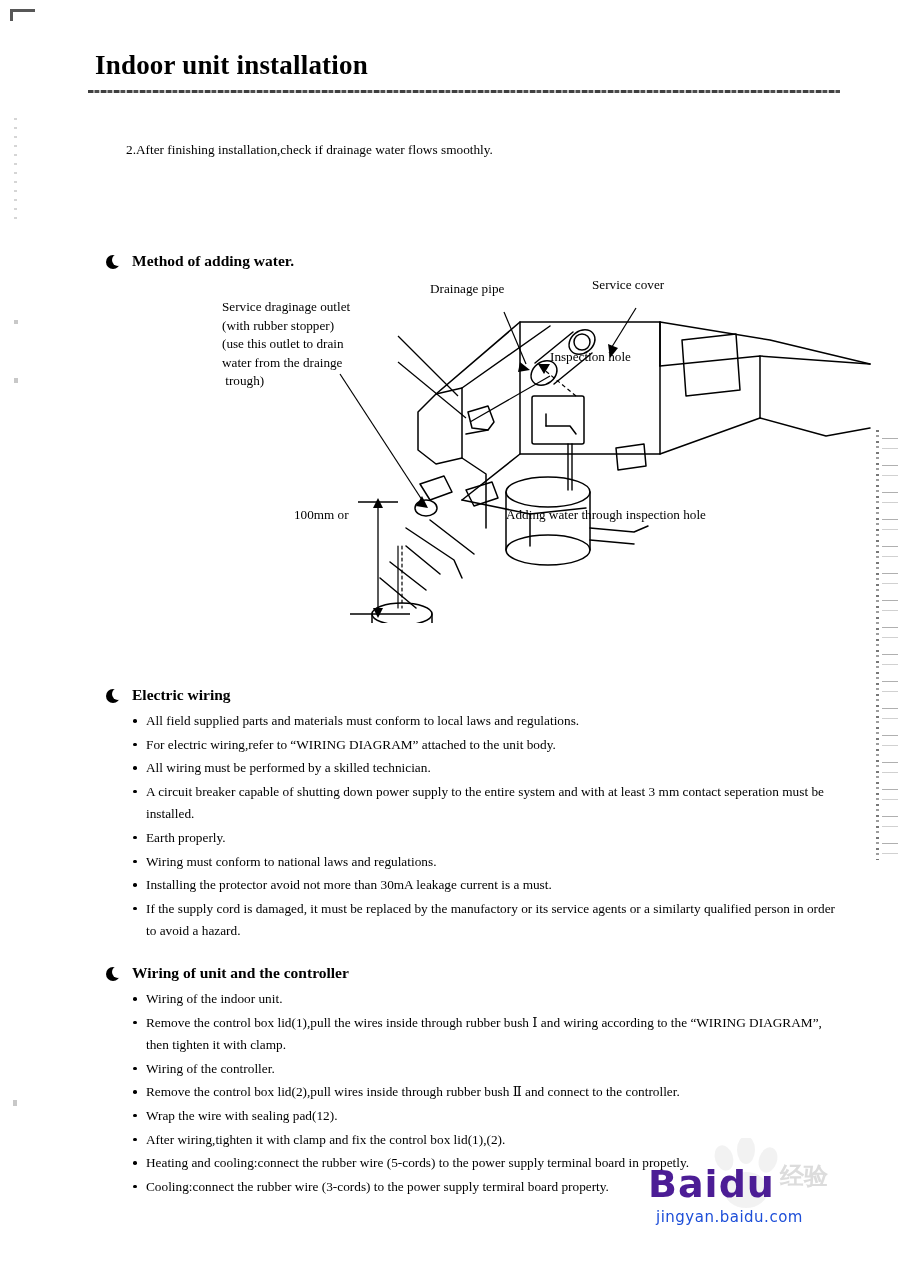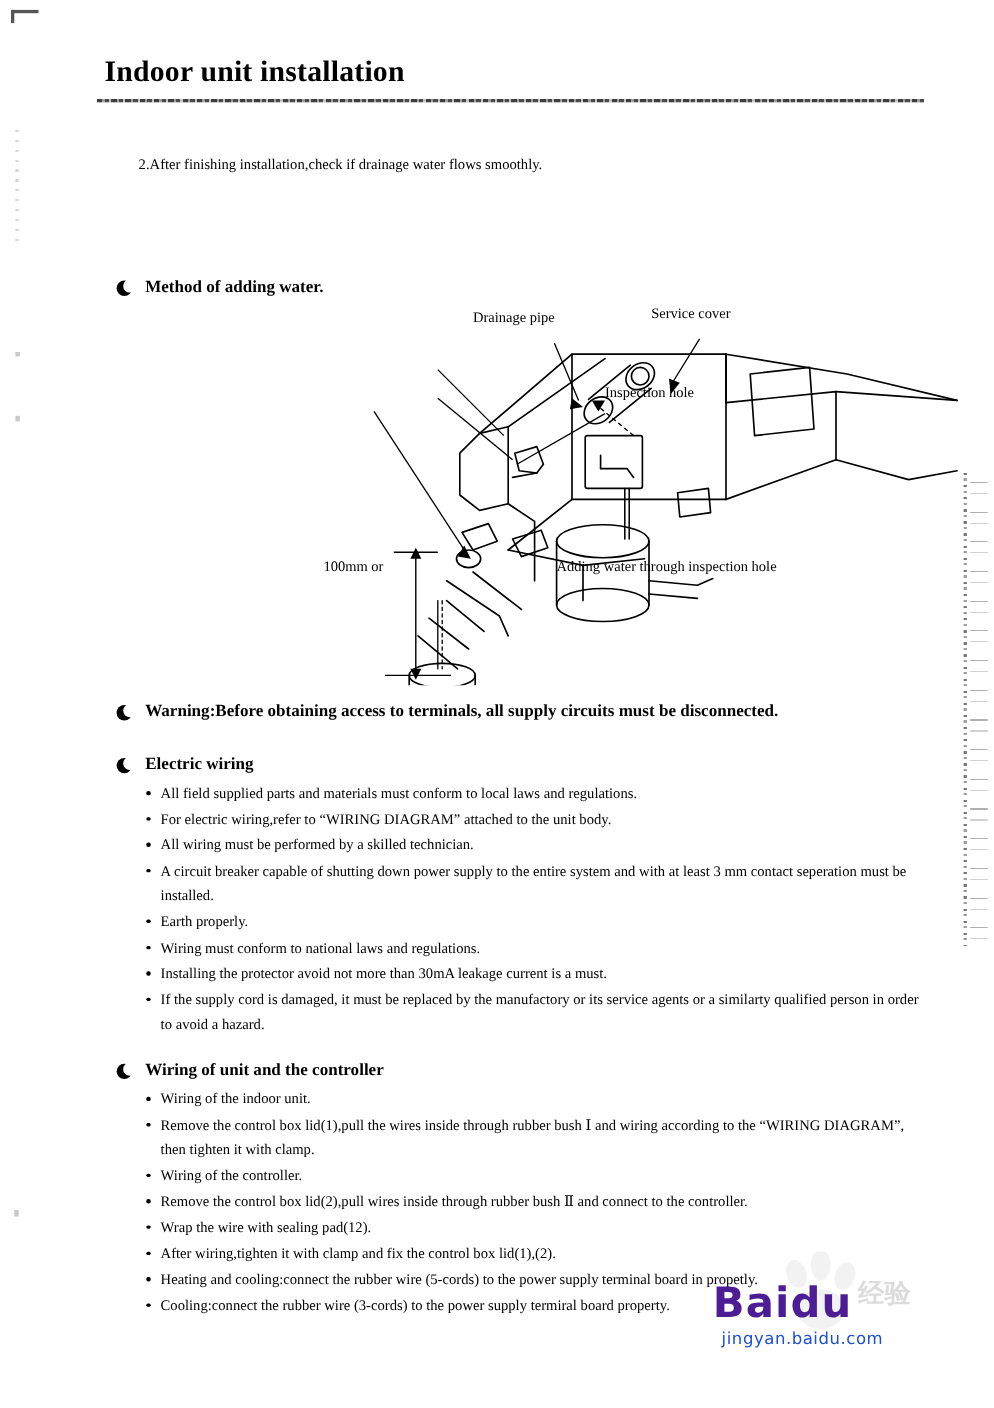--- a/index.html
+++ b/index.html
@@ -314,31 +314,32 @@
         <path d="M346 118 L312 90" stroke-dasharray="4 3"></path>
         <path d="M314 96 L308 86 L320 86 Z" fill="#000" stroke="none"></path>
         <path d="M320 98 L240 144"></path>
         <path d="M168 84 L236 140"></path>
         <path d="M110 96 L196 228"></path>
         <path d="M192 218 L198 230 L186 228 Z" fill="#000" stroke="none"></path>
         <path d="M228 118 L168 58"></path>
       </g>
     </svg>
 
+    <div class="diag-label" style="left:-8px; top:20px;">Service draginage outlet
+(with rubber stopper)
+(use this outlet to drain
+water from the drainge
+ trough)</div>
     <div class="diag-label" style="left:200px; top:2px;">Drainage pipe</div>
     <div class="diag-label" style="left:362px; top:-2px;">Service cover</div>
     <div class="diag-label" style="left:320px; top:70px;">Inspection hole</div>
     <div class="diag-label" style="left:64px; top:228px;">100mm or</div>
     <div class="diag-label" style="left:276px; top:228px;">Adding water through inspection hole</div>
   </div>
 
-  <div class="section-head" style="left:104px; top:638px; width:760px;">
-    <span class="crescent"></span>
-    <span>Warning:Before obtaining access to terminals, all supply circuits must be disconnected.</span>
-  </div>
 
   <div class="section-head" style="left:104px; top:686px;font-family:Liberation Serif, serif;">
     <span class="crescent"></span>
     <span>Electric wiring</span>
   </div>
 
   <ul class="bullets" style="left:126px; top:710px; width:716px;">
     <li>All field supplied parts and materials must conform to local laws and regulations.</li>
     <li>For electric wiring,refer to “WIRING DIAGRAM” attached to the unit body.</li>
     <li>All wiring must be performed by a skilled technician.</li>

